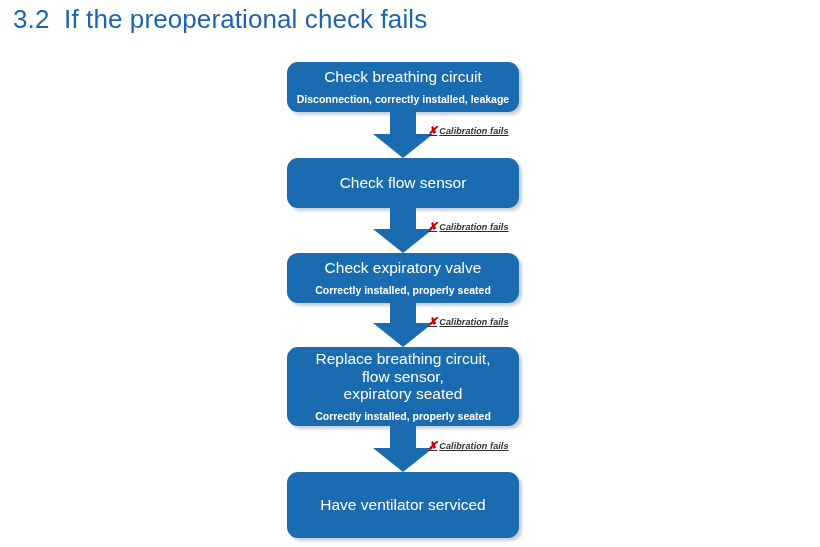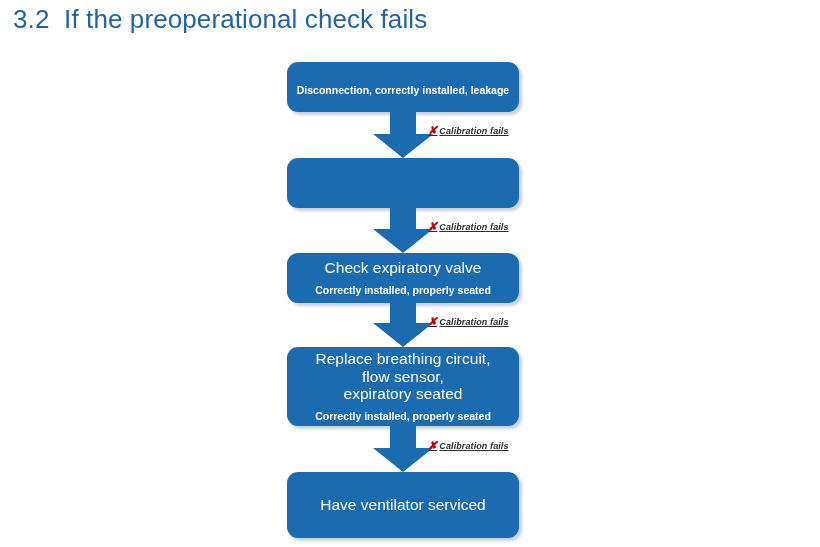--- a/index.html
+++ b/index.html
@@ -101,33 +101,35 @@
   }
 </style>
 </head>
 <body>
 
 <div class="slide-title">3.2  If the preoperational check fails</div>
 
 <div class="flow">
 
   <div class="node" style="top:0px;height:50px;">
+    <div class="node-title">Check breathing circuit</div>
     <div class="node-sub">Disconnection, correctly installed, leakage</div>
   </div>
 
   <div class="connector" style="top:50px;">
     <svg width="60" height="46" viewBox="0 0 60 46" aria-hidden="true">
       <polygon points="17,0 43,0 43,22 60,22 30,46 0,22 17,22" fill="#1B6BB0"></polygon>
     </svg>
   </div>
   <div class="conn-label" style="left:141px;top:62px;">
     <span class="xmark">✘</span><span>Calibration fails</span>
   </div>
 
   <div class="node" style="top:96px;height:50px;">
+    <div class="node-title">Check flow sensor</div>
   </div>
 
   <div class="connector" style="top:146px;">
     <svg width="60" height="45" viewBox="0 0 60 45" aria-hidden="true">
       <polygon points="17,0 43,0 43,21 60,21 30,45 0,21 17,21" fill="#1B6BB0"></polygon>
     </svg>
   </div>
   <div class="conn-label" style="left:141px;top:158px;">
     <span class="xmark">✘</span><span>Calibration fails</span>
   </div>

